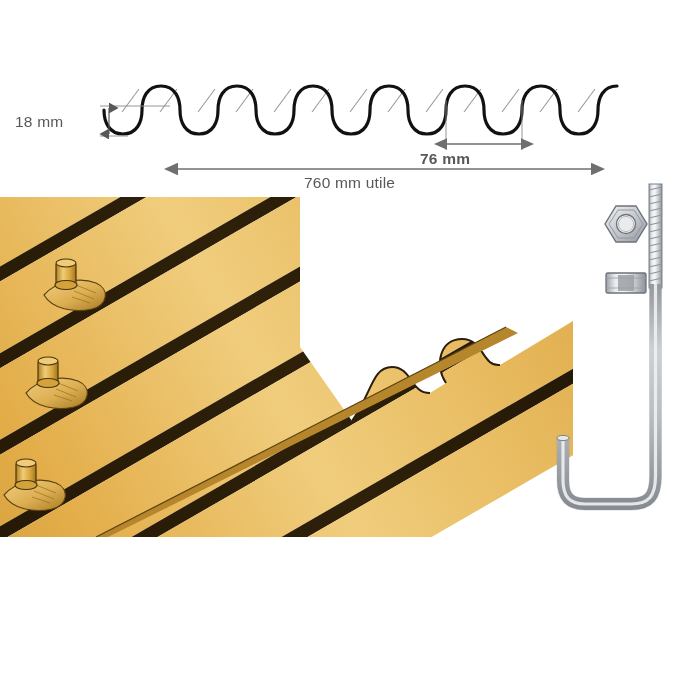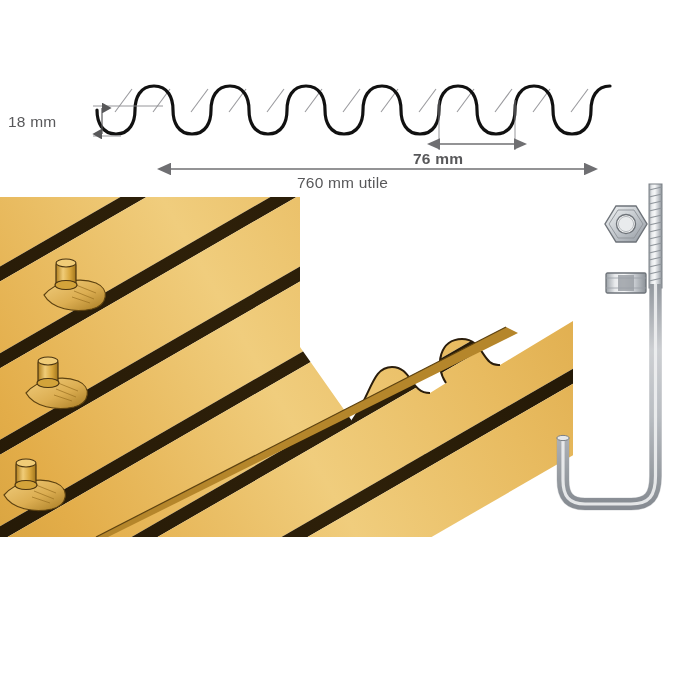--- a/index.html
+++ b/index.html
@@ -5,21 +5,21 @@
 <style>
   html,body{margin:0;padding:0;background:#ffffff;}
   body{
     width:700px;height:700px;overflow:hidden;position:relative;
     font-family:"Liberation Sans","DejaVu Sans",sans-serif;
     -webkit-font-smoothing:antialiased;
   }
   #stage{position:absolute;left:0;top:0;width:700px;height:700px;background:#fff;}
 
   
-  #profile-drawing{position:absolute;left:0;top:0;width:627px;height:200px;padding-left:31px;}
+  #profile-drawing{position:absolute;left:7px;top:0;width:627px;height:200px;padding-left:31px;}
   .dim-text{
     position:absolute;color:#58585a;font-size:15.5px;letter-spacing:.2px;
     white-space:nowrap;font-family:"Liberation Sans","DejaVu Sans",sans-serif;
   }
   #dim-height-text{left:8px;top:113px;}
   #dim-pitch-text{left:413px;top:150px;font-weight:bold;}
   #dim-width-text{left:297px;top:174px;}
 
   
   #photo{

